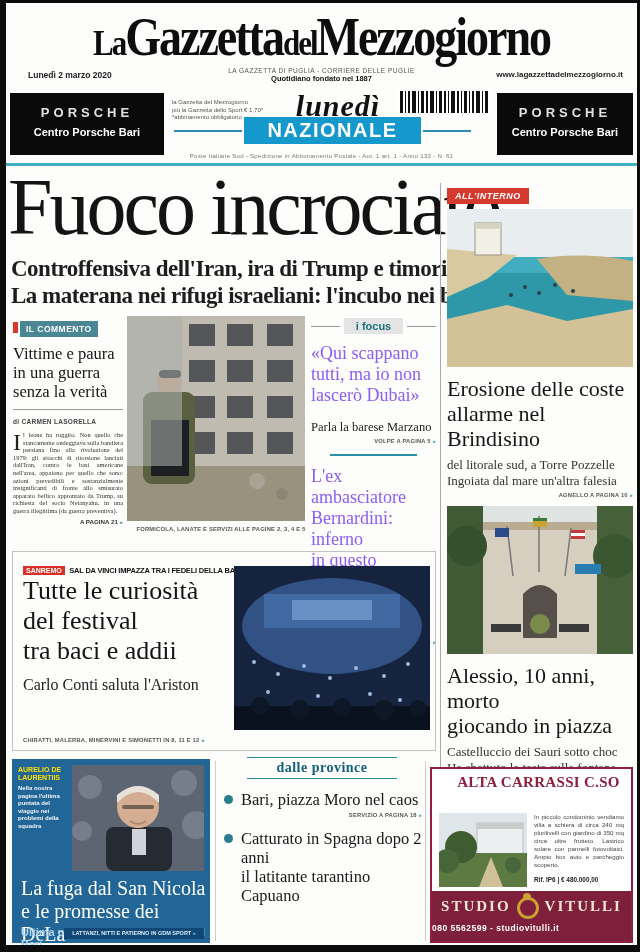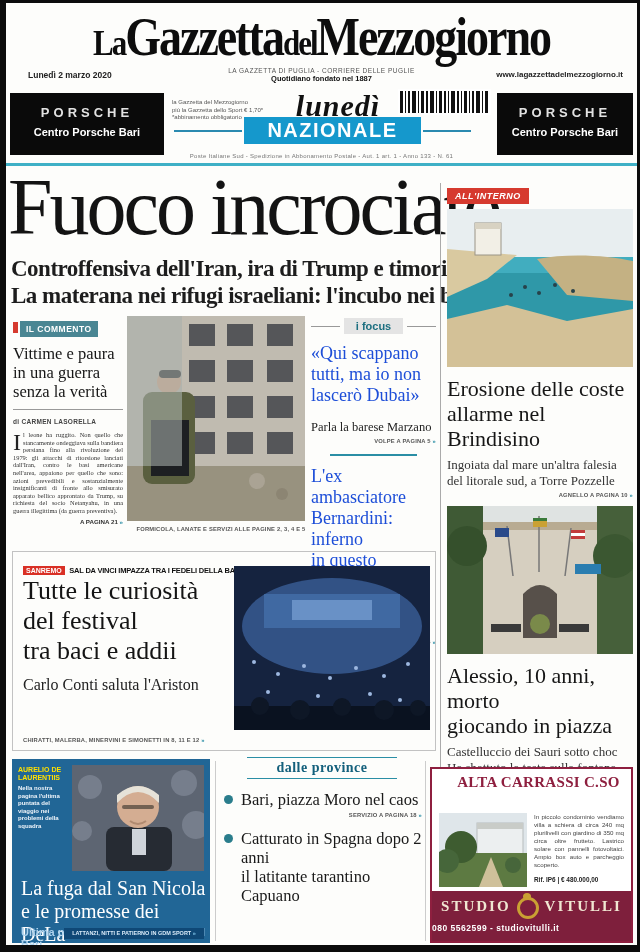--- a/index.html
+++ b/index.html
@@ -56,21 +56,21 @@
     text-align:justify;margin-top:6px;}
   .dropcap{float:left;font-family:"Liberation Serif",serif;font-size:24px;line-height:22px;
     padding-right:2px;color:#222;}
   .jump{font-size:6.2px;font-weight:bold;color:#333;text-align:right;margin-top:3px;}
   .jump::after,.credit::after{content:" »";color:#2a8ea5;}
 
   
   .focus-lblrow{display:flex;align-items:center;gap:4px;}
   .focus-dash{flex:1;height:1px;background:#999;}
   .focus-lbl{background:#e4e4e4;color:#1c6f80;font-weight:bold;font-size:11px;padding:2px 12px;}
-  .focus-title{font-family:"Liberation Serif",serif;font-size:18px;line-height:21px;color:#1d4ed8;margin-top:9px;}
+  .focus-title{font-family:"Liberation Serif",serif;font-size:18px;line-height:21px;color:#8b5cf6;margin-top:9px;}
   .focus-sub{font-family:"Liberation Serif",serif;font-size:12.5px;color:#222;margin-top:14px;}
   .credit{font-size:5.8px;font-weight:bold;color:#555;text-align:right;margin-top:3px;letter-spacing:.2px;}
   .focus-div{height:2px;background:#2a8ea5;width:70%;margin:10px auto;}
 
   
   .rc-title{font-family:"Liberation Serif",serif;font-size:22px;line-height:25px;color:#161616;}
   .rc-sub{font-family:"Liberation Serif",serif;font-size:13px;line-height:16px;color:#333;}
   .caption{font-size:5.8px;font-weight:bold;color:#555;text-align:center;letter-spacing:.2px;}
 
   
@@ -274,22 +274,22 @@
             <circle cx="64" cy="86" r="2"></circle>
             <circle cx="126" cy="82" r="2"></circle>
           </g>
     </svg>
 
     <div class="rc-title" style="margin-top:9px;">
       <div>Erosione delle coste</div>
       <div>allarme nel Brindisino</div>
     </div>
     <div class="rc-sub" style="margin-top:6px;">
+      <div>del litorale sud, a Torre Pozzelle</div>
       <div>Ingoiata dal mare un'altra falesia</div>
-      <div>del litorale sud, a Torre Pozzelle</div>
     </div>
     <div class="credit">AGNELLO A PAGINA 10</div>
 
     <svg style="margin-top:8px;display:block;" width="186" height="148">
       <rect width="186" height="148" fill="#dfe3e2"></rect>
       <rect x="36" y="16" width="114" height="132" fill="#d6cfc0"></rect>
       <rect x="36" y="16" width="114" height="8" fill="#b8ab92"></rect>
       <path d="M76,132 L76,88 Q93,70 110,88 L110,132 Z" fill="#57504a"></path>
       <rect x="0" y="0" width="36" height="148" fill="#3f5a35"></rect>
       <rect x="150" y="0" width="36" height="148" fill="#46603a"></rect>

